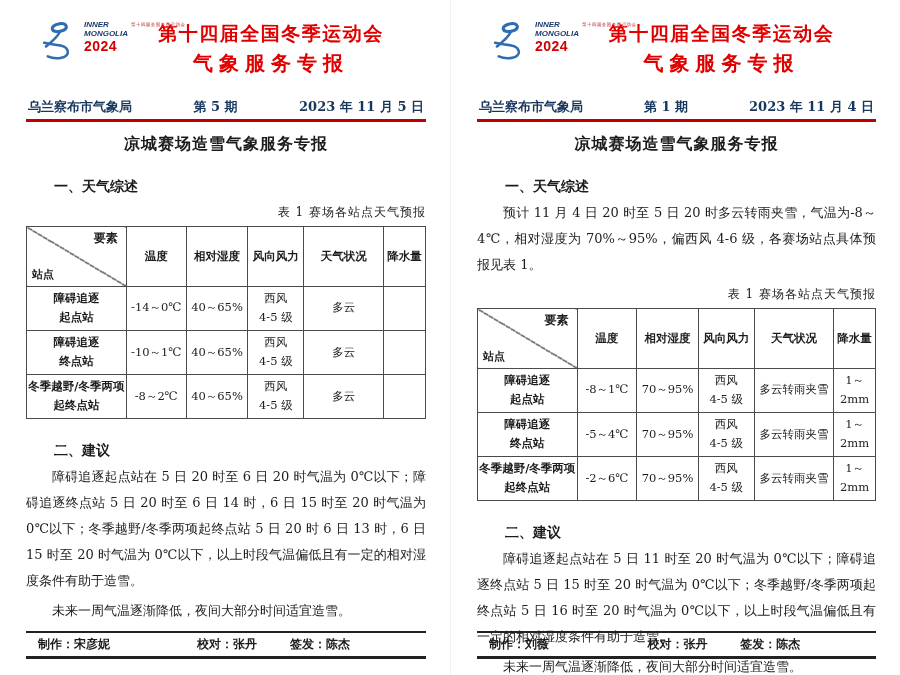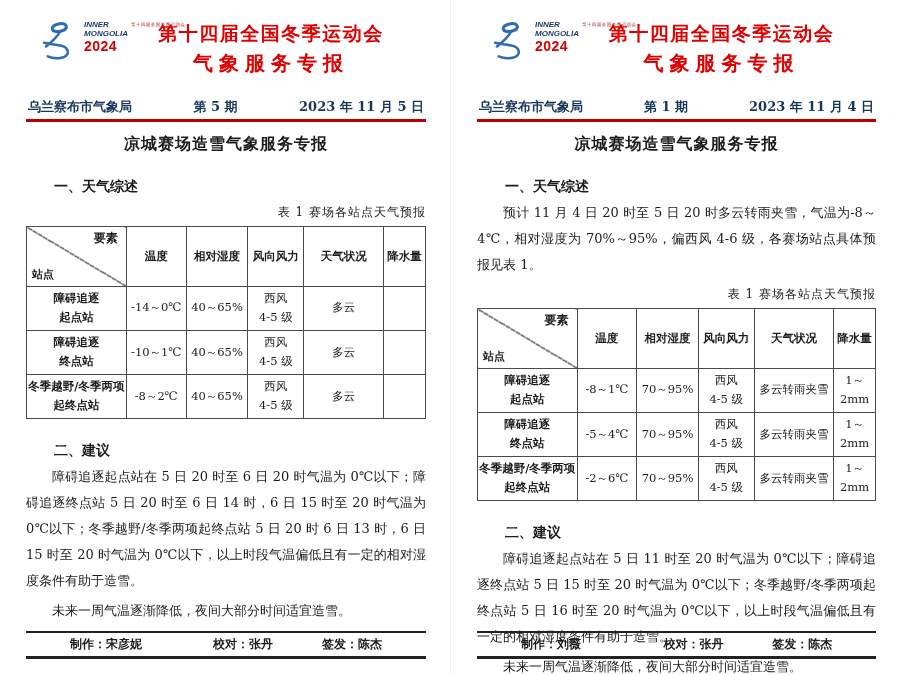--- a/index.html
+++ b/index.html
@@ -50,21 +50,21 @@
       transparent calc(50% - 0.6px), #4a4a4a calc(50% - 0.6px),
       #4a4a4a calc(50% + 0.6px), transparent calc(50% + 0.6px)); }
   .corner .c-top { position:absolute; top:1px; right:8px; font-size:12px; font-weight:bold; }
   .corner .c-bottom { position:absolute; bottom:1px; left:5px; font-size:11px; font-weight:bold; }
 
   
   .footer { position:absolute; left:26px; right:24px; bottom:16px;
             border-top:2px solid #222; border-bottom:3px solid #222;
             padding:3px 10px 3px 12px; display:flex; justify-content:space-between;
             font-weight:bold; font-size:12px; }
-  .footer span { flex:1;margin-left:32px; }
+  .footer span { flex:1; }
   .footer span:nth-child(2) { text-align:center; }
   .footer span:nth-child(3) { text-align:left; }
 </style>
 </head>
 <body>
 
 <div class="spread">
 
   <section class="page">
     <div class="masthead">

